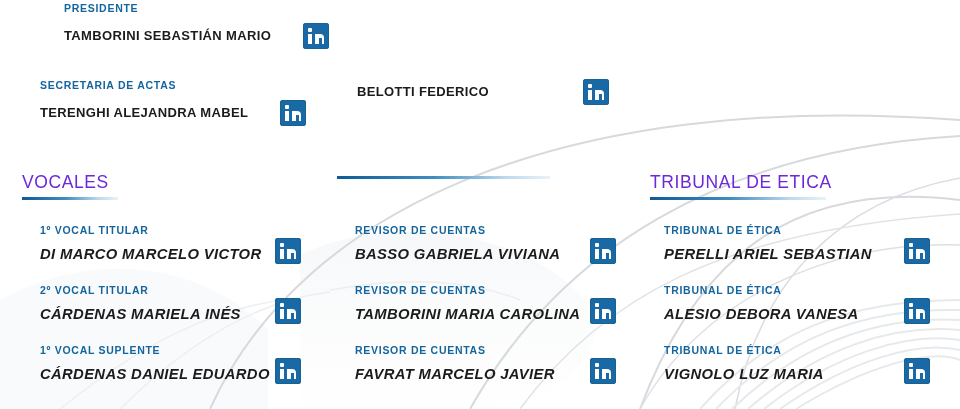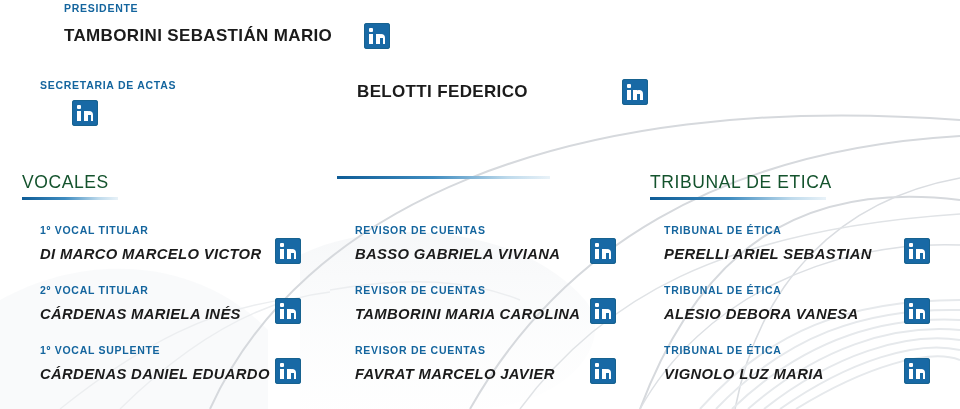--- a/index.html
+++ b/index.html
@@ -43,21 +43,21 @@
     font-size: 10.5px;
     font-weight: bold;
     letter-spacing: 0.72px;
     text-transform: uppercase;
     white-space: nowrap;
     line-height: 13px;
     margin: 0 0 8px 0;
   }
   .entry .name {
     color: #1b1b1b;
-    font-size: 17px;
+    font-size: 13px;
     font-weight: bold;
     letter-spacing: 0.35px;
     text-transform: uppercase;
     white-space: nowrap;
     line-height: 17px;
     margin: 0;
   }
   .entry-row {
     display: flex;
     align-items: flex-end;
@@ -114,21 +114,21 @@
     top: 14.5px;
     width: 3px;
     height: 7px;
     background: #1869a5;
   }
   
   .section-head {
     position: absolute;
   }
   .section-head .sh-text {
-    color: #14532d;
+    color: #6d28d9;
     font-size: 17.5px;
     font-weight: normal;
     letter-spacing: 0.6px;
     text-transform: uppercase;
     white-space: nowrap;
     line-height: 21px;
   }
   .section-head .sh-rule {
     margin-top: 4px;
     height: 3px;
@@ -233,20 +233,21 @@
           <span class="li-n-arc"></span>
           <span class="li-n-notch"></span>
           <span class="li-n-stem"></span>
         </a>
       </div>
     </div>
 
     <div class="entry" style="left:40px; top:79px;">
       <div class="role">SECRETARIA DE ACTAS</div>
       <div class="entry-row">
+        <div class="name">TERENGHI ALEJANDRA MABEL</div>
         <a class="li-icon" style="margin-left:32px; margin-bottom:-5px;" href="#">
           <span class="li-dot"></span>
           <span class="li-bar"></span>
           <span class="li-n-arc"></span>
           <span class="li-n-notch"></span>
           <span class="li-n-stem"></span>
         </a>
       </div>
     </div>
 

